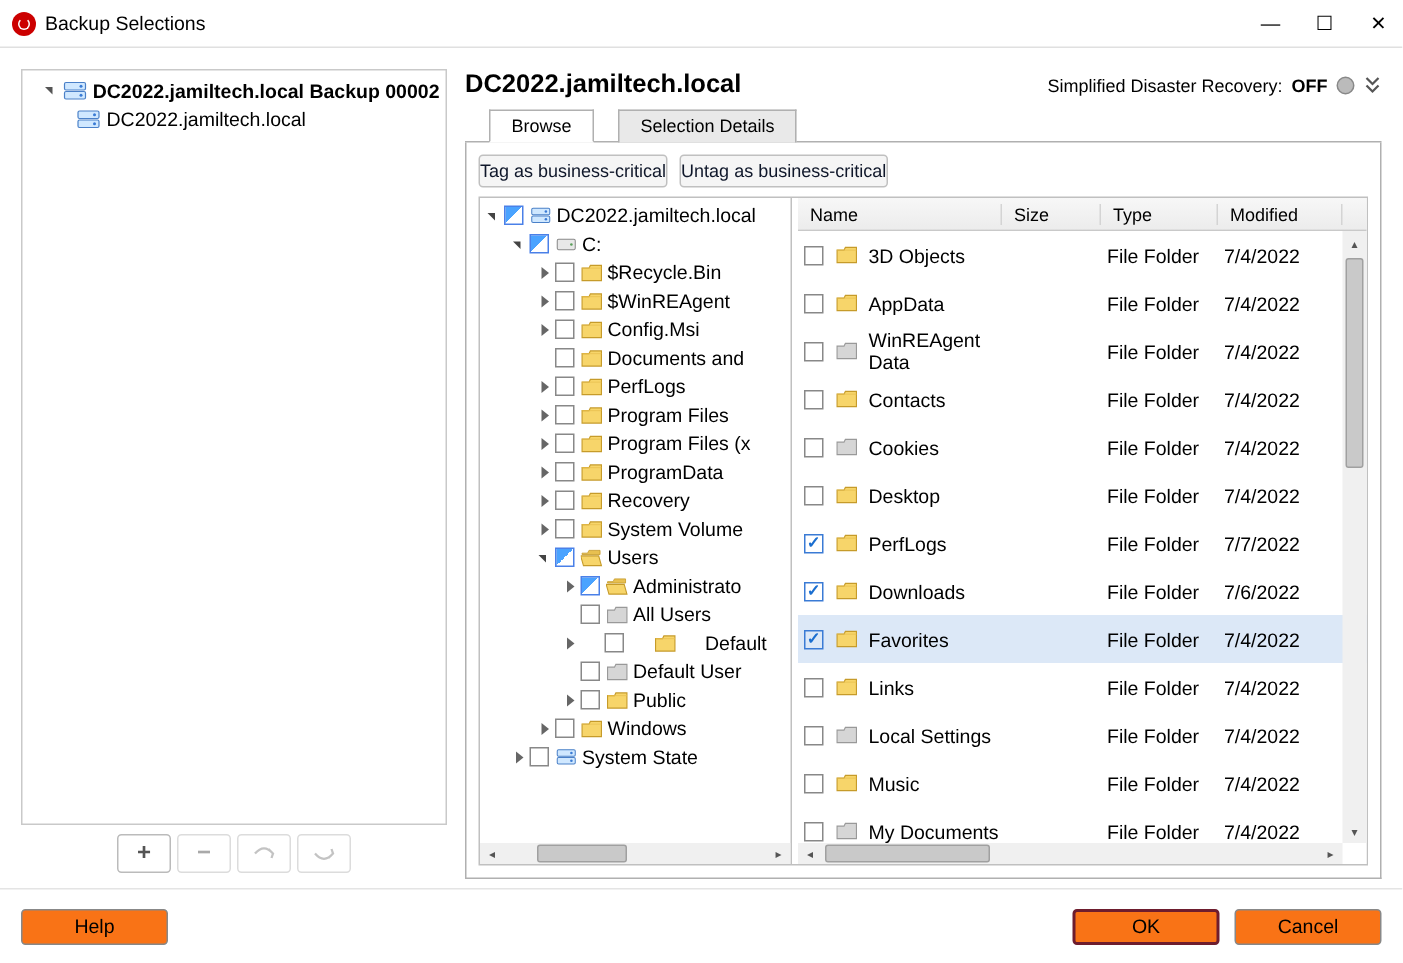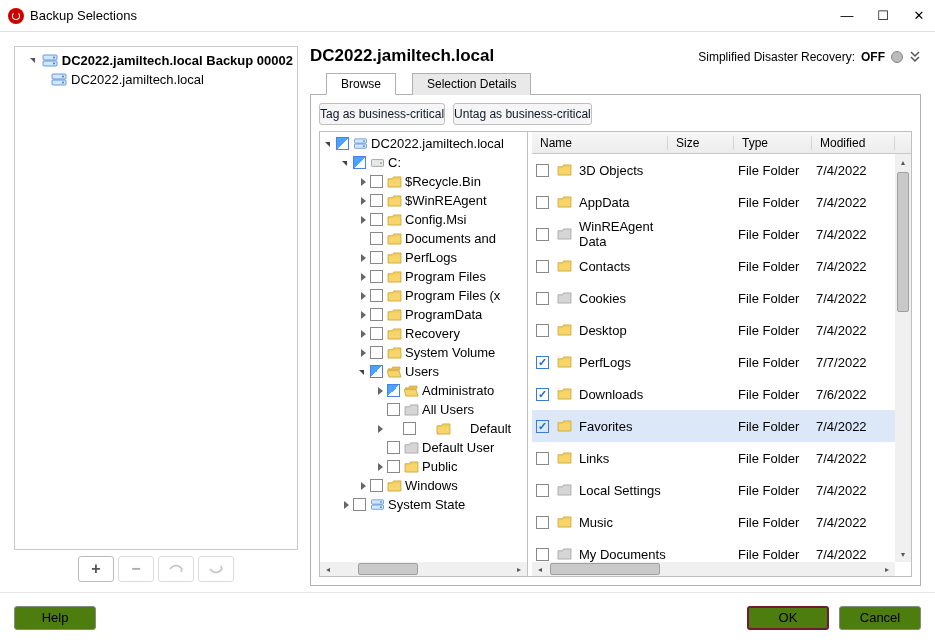--- a/index.html
+++ b/index.html
@@ -345,25 +345,25 @@
 .dir-tree .hscroll .thumb { left: 38px; width: 60px; }
 
 .footer {
   border-top: 1px solid #e4e4e4;
   height: 50px;
   display: flex;
   align-items: center;
   padding: 0 14px;
 }
 .footer .btn {
-  width: 82px;
+  width: 98px;
   height: 24px;
   border: 1px solid #888;
   border-radius: 3px;
-  background: #4d7c0f;
+  background: #f97316;
   display: flex;
   align-items: center;
   justify-content: center;
   font-size: 13px;
 }
 .footer .btn.primary {
   border: 2px solid #6e1d2e;
 }
 .checked {
   border: 1px solid #3a7bd5;

